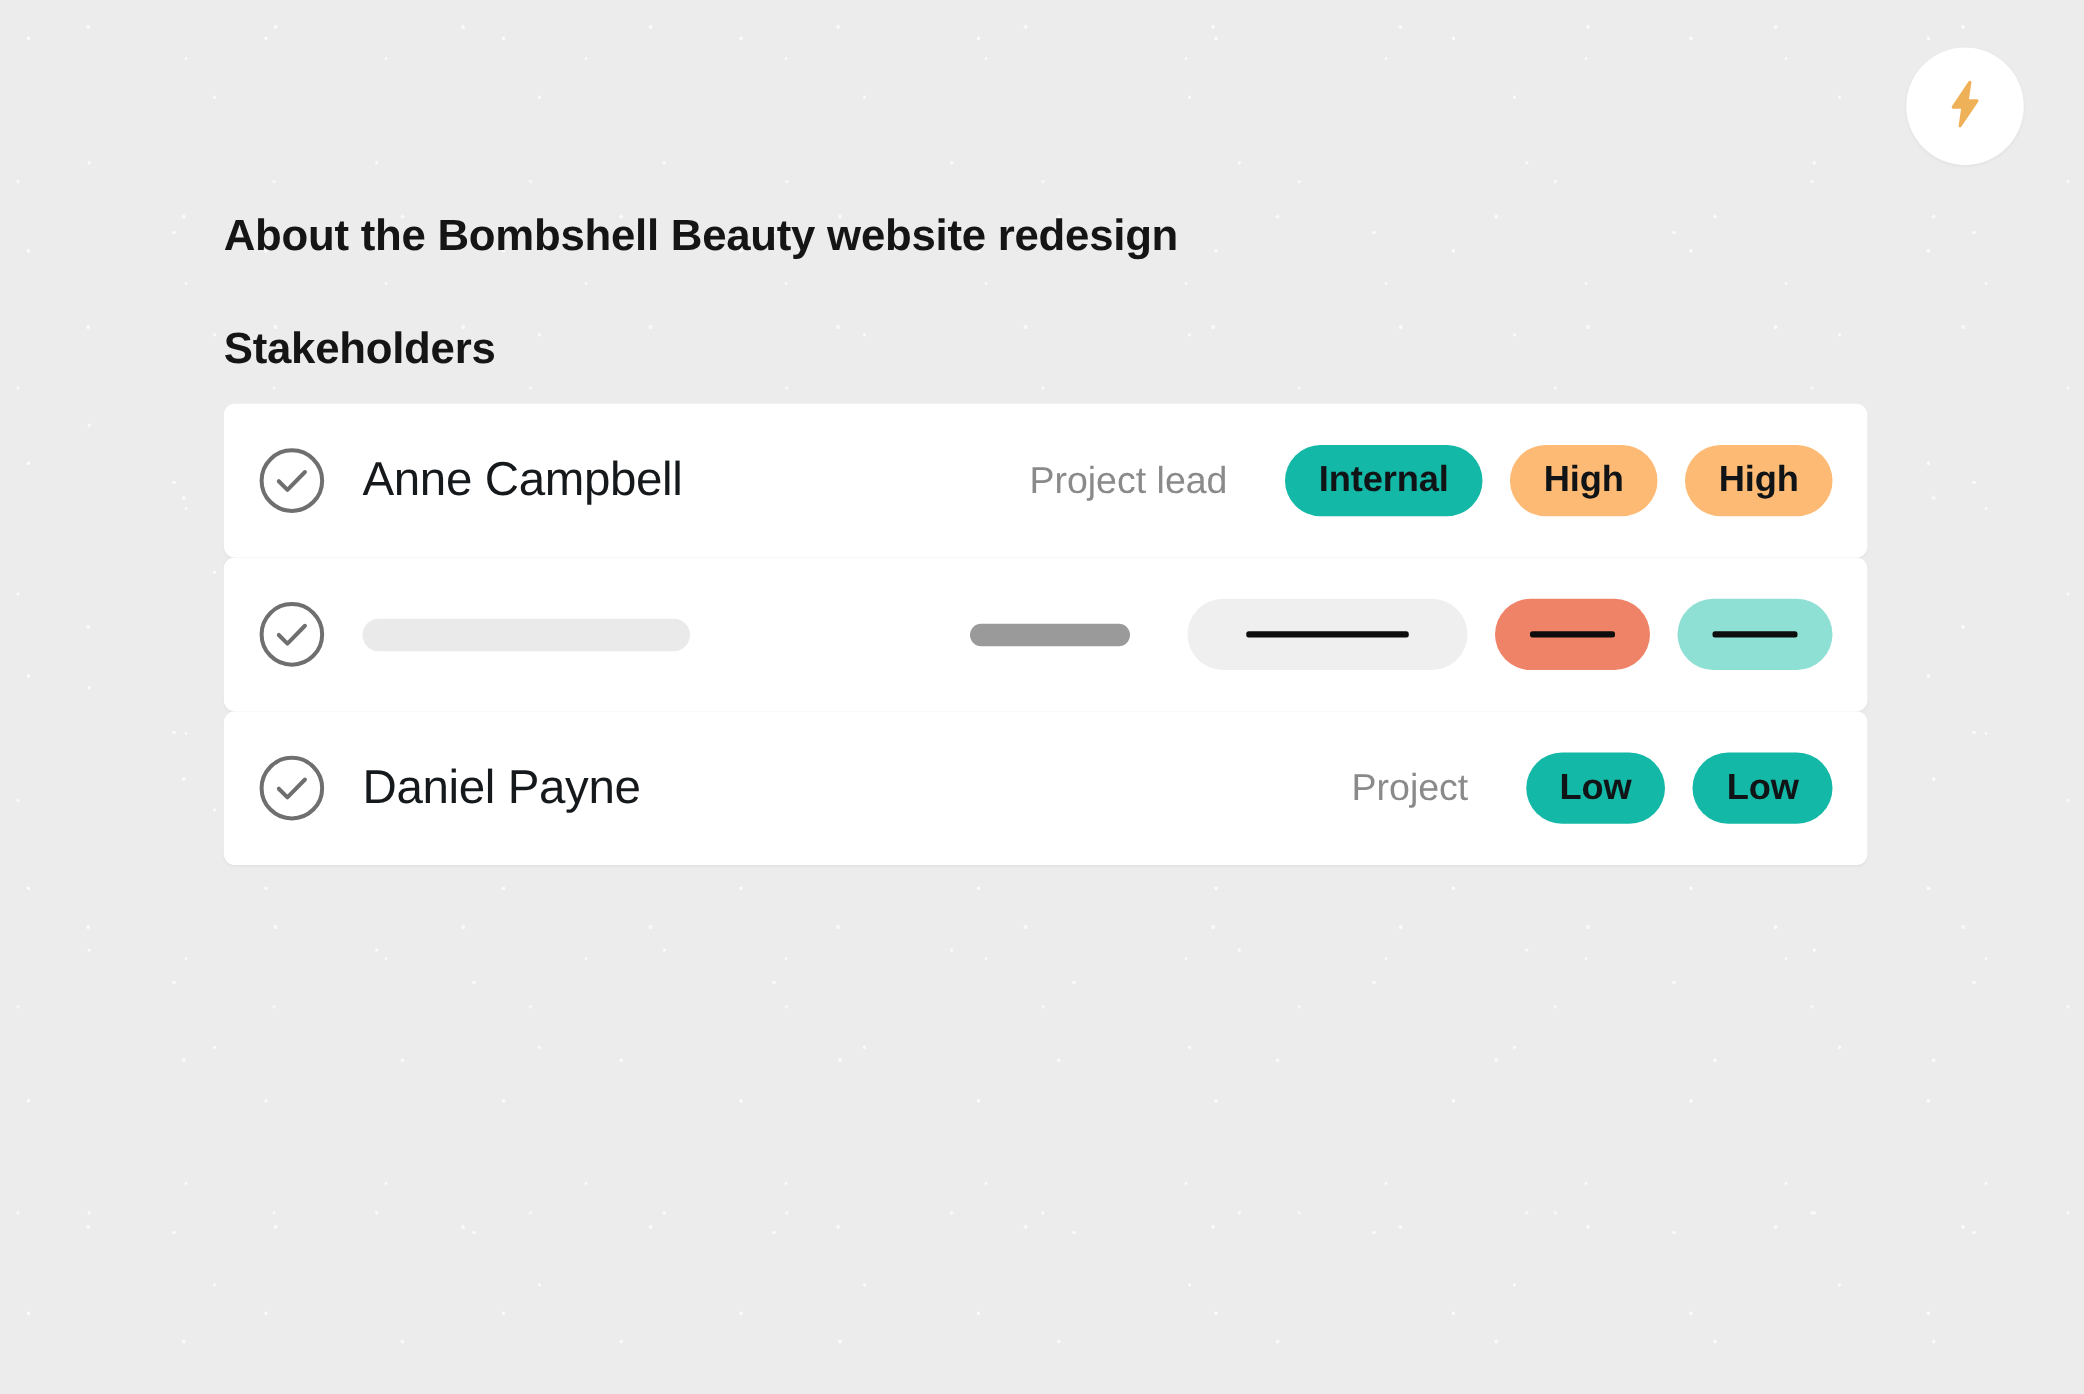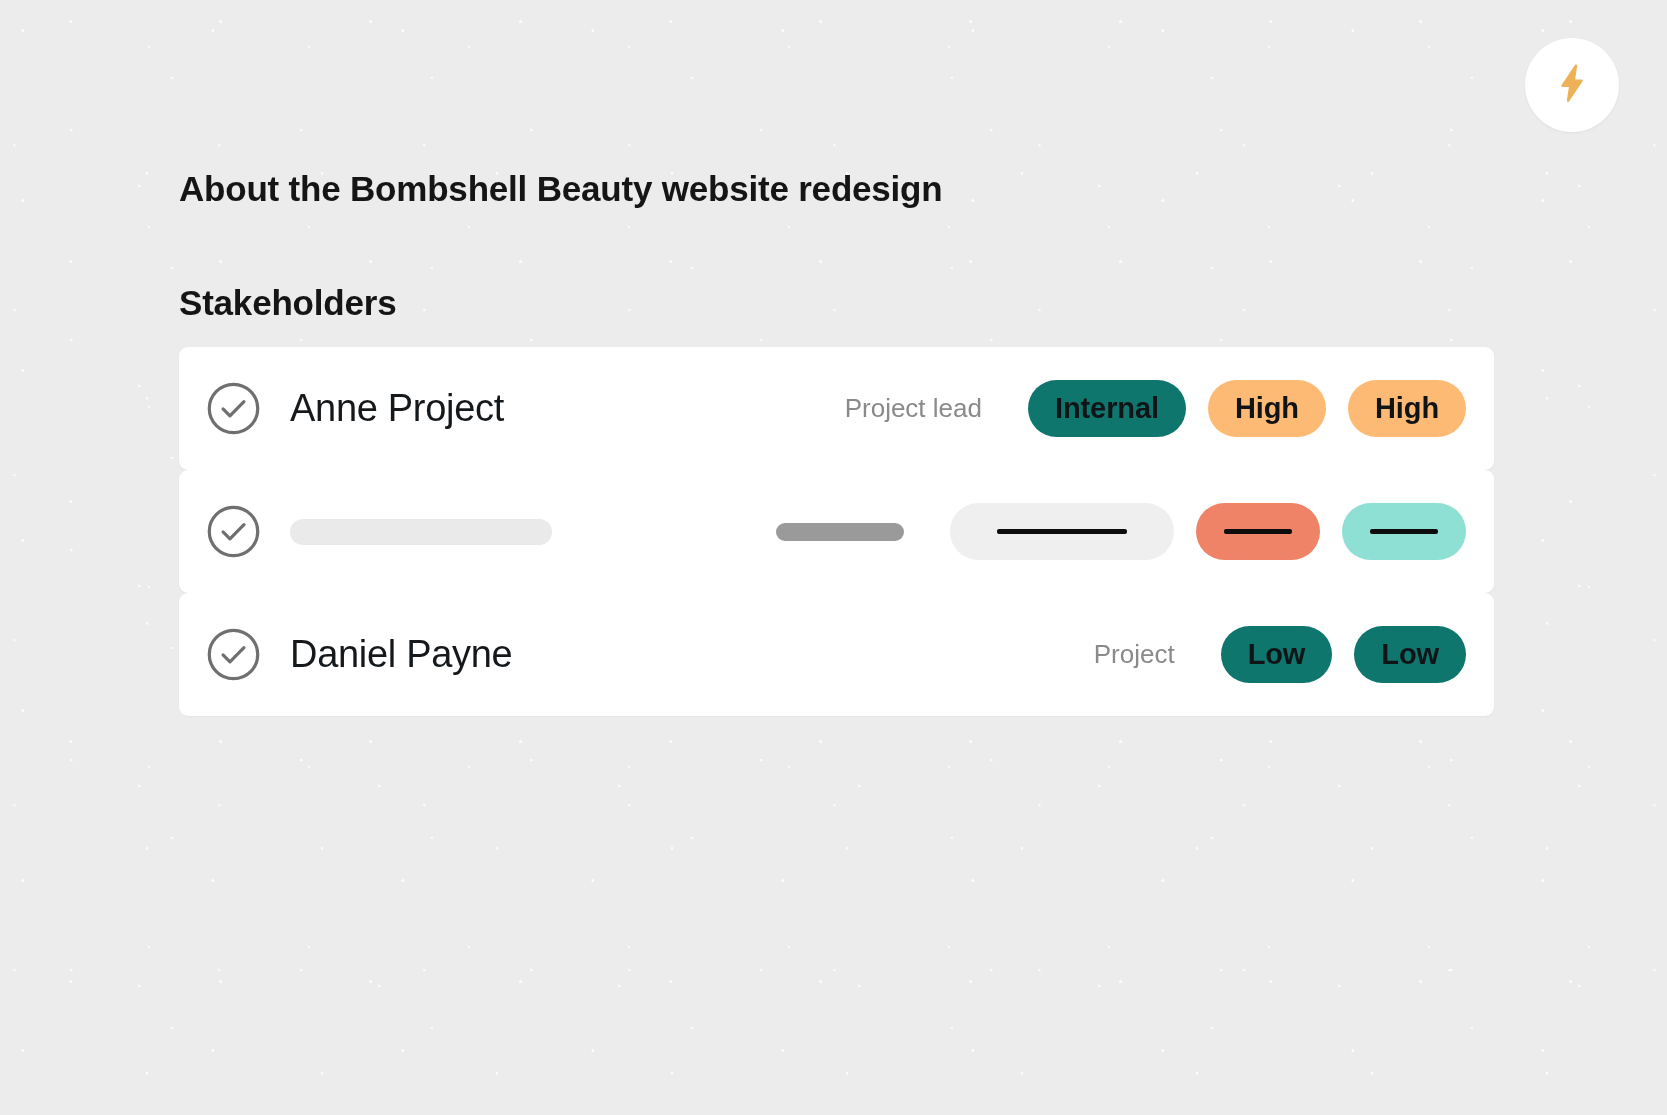--- a/index.html
+++ b/index.html
@@ -67,21 +67,21 @@
 
   .section-title {
     font-size: 35px;
     font-weight: 700;
     color: #151515;
     letter-spacing: -0.2px;
     line-height: 1.2;
   }
 
   .title-about  { margin-bottom: 33px; }
-  .title-stake  { margin-top: 72px; margin-bottom: 23px; }
+  .title-stake  { margin-top: 48px; margin-bottom: 23px; }
 
   .card {
     background: #ffffff;
     border-radius: 9px;
     height: 123px;
     display: flex;
     align-items: center;
     padding: 0 28px 0 26px;
     box-shadow: 0 1px 2px rgba(0,0,0,.035);
   }
@@ -101,21 +101,21 @@
     font-size: 38px;
     font-weight: 400;
     color: #15191c;
     letter-spacing: -0.3px;
     white-space: nowrap;
   }
 
   .spacer { flex: 1 1 auto; }
 
   .role-label {
-    font-size: 26px;
+    font-size: 30px;
     color: #8a8a8a;
     font-weight: 400;
     white-space: nowrap;
     margin-right: 24px;
   }
 
   .pill {
     display: inline-flex;
     align-items: center;
     justify-content: center;
@@ -125,21 +125,21 @@
     font-size: 29px;
     font-weight: 600;
     color: #111416;
     white-space: nowrap;
     margin-left: 22px;
     letter-spacing: -0.1px;
   }
 
   .pill:first-of-type { margin-left: 0; }
 
-  .pill-teal   { background: #0f766e; }
+  .pill-teal   { background: #14b8a6; }
   .pill-orange { background: #fdba74; }
 
   
   .sk-bar {
     height: 26px;
     border-radius: 14px;
     background: #eaeaea;
   }
 
   .sk-name {
@@ -198,21 +198,21 @@
 
     <h1 class="section-title title-stake">Stakeholders</h1>
 
     <div class="card">
       <span class="check-circle">
         <svg width="57" height="57" viewBox="0 0 24 24" aria-hidden="true">
           <circle cx="12" cy="12" r="10.2" fill="none" stroke="#6f6f6f" stroke-width="1.35"></circle>
           <path d="M7.6 12.2l2.9 2.9 5.9-6" fill="none" stroke="#6f6f6f" stroke-width="1.35" stroke-linecap="round" stroke-linejoin="round"></path>
         </svg>
       </span>
-      <span class="row-name">Anne Project</span>
+      <span class="row-name">Anne Campbell</span>
       <span class="spacer"></span>
       <span class="role-label">Project lead</span>
       <span class="pill pill-teal">Internal</span>
       <span class="pill pill-orange">High</span>
       <span class="pill pill-orange">High</span>
     </div>
 
     <div class="card">
       <span class="check-circle">
         <svg width="57" height="57" viewBox="0 0 24 24" aria-hidden="true">

